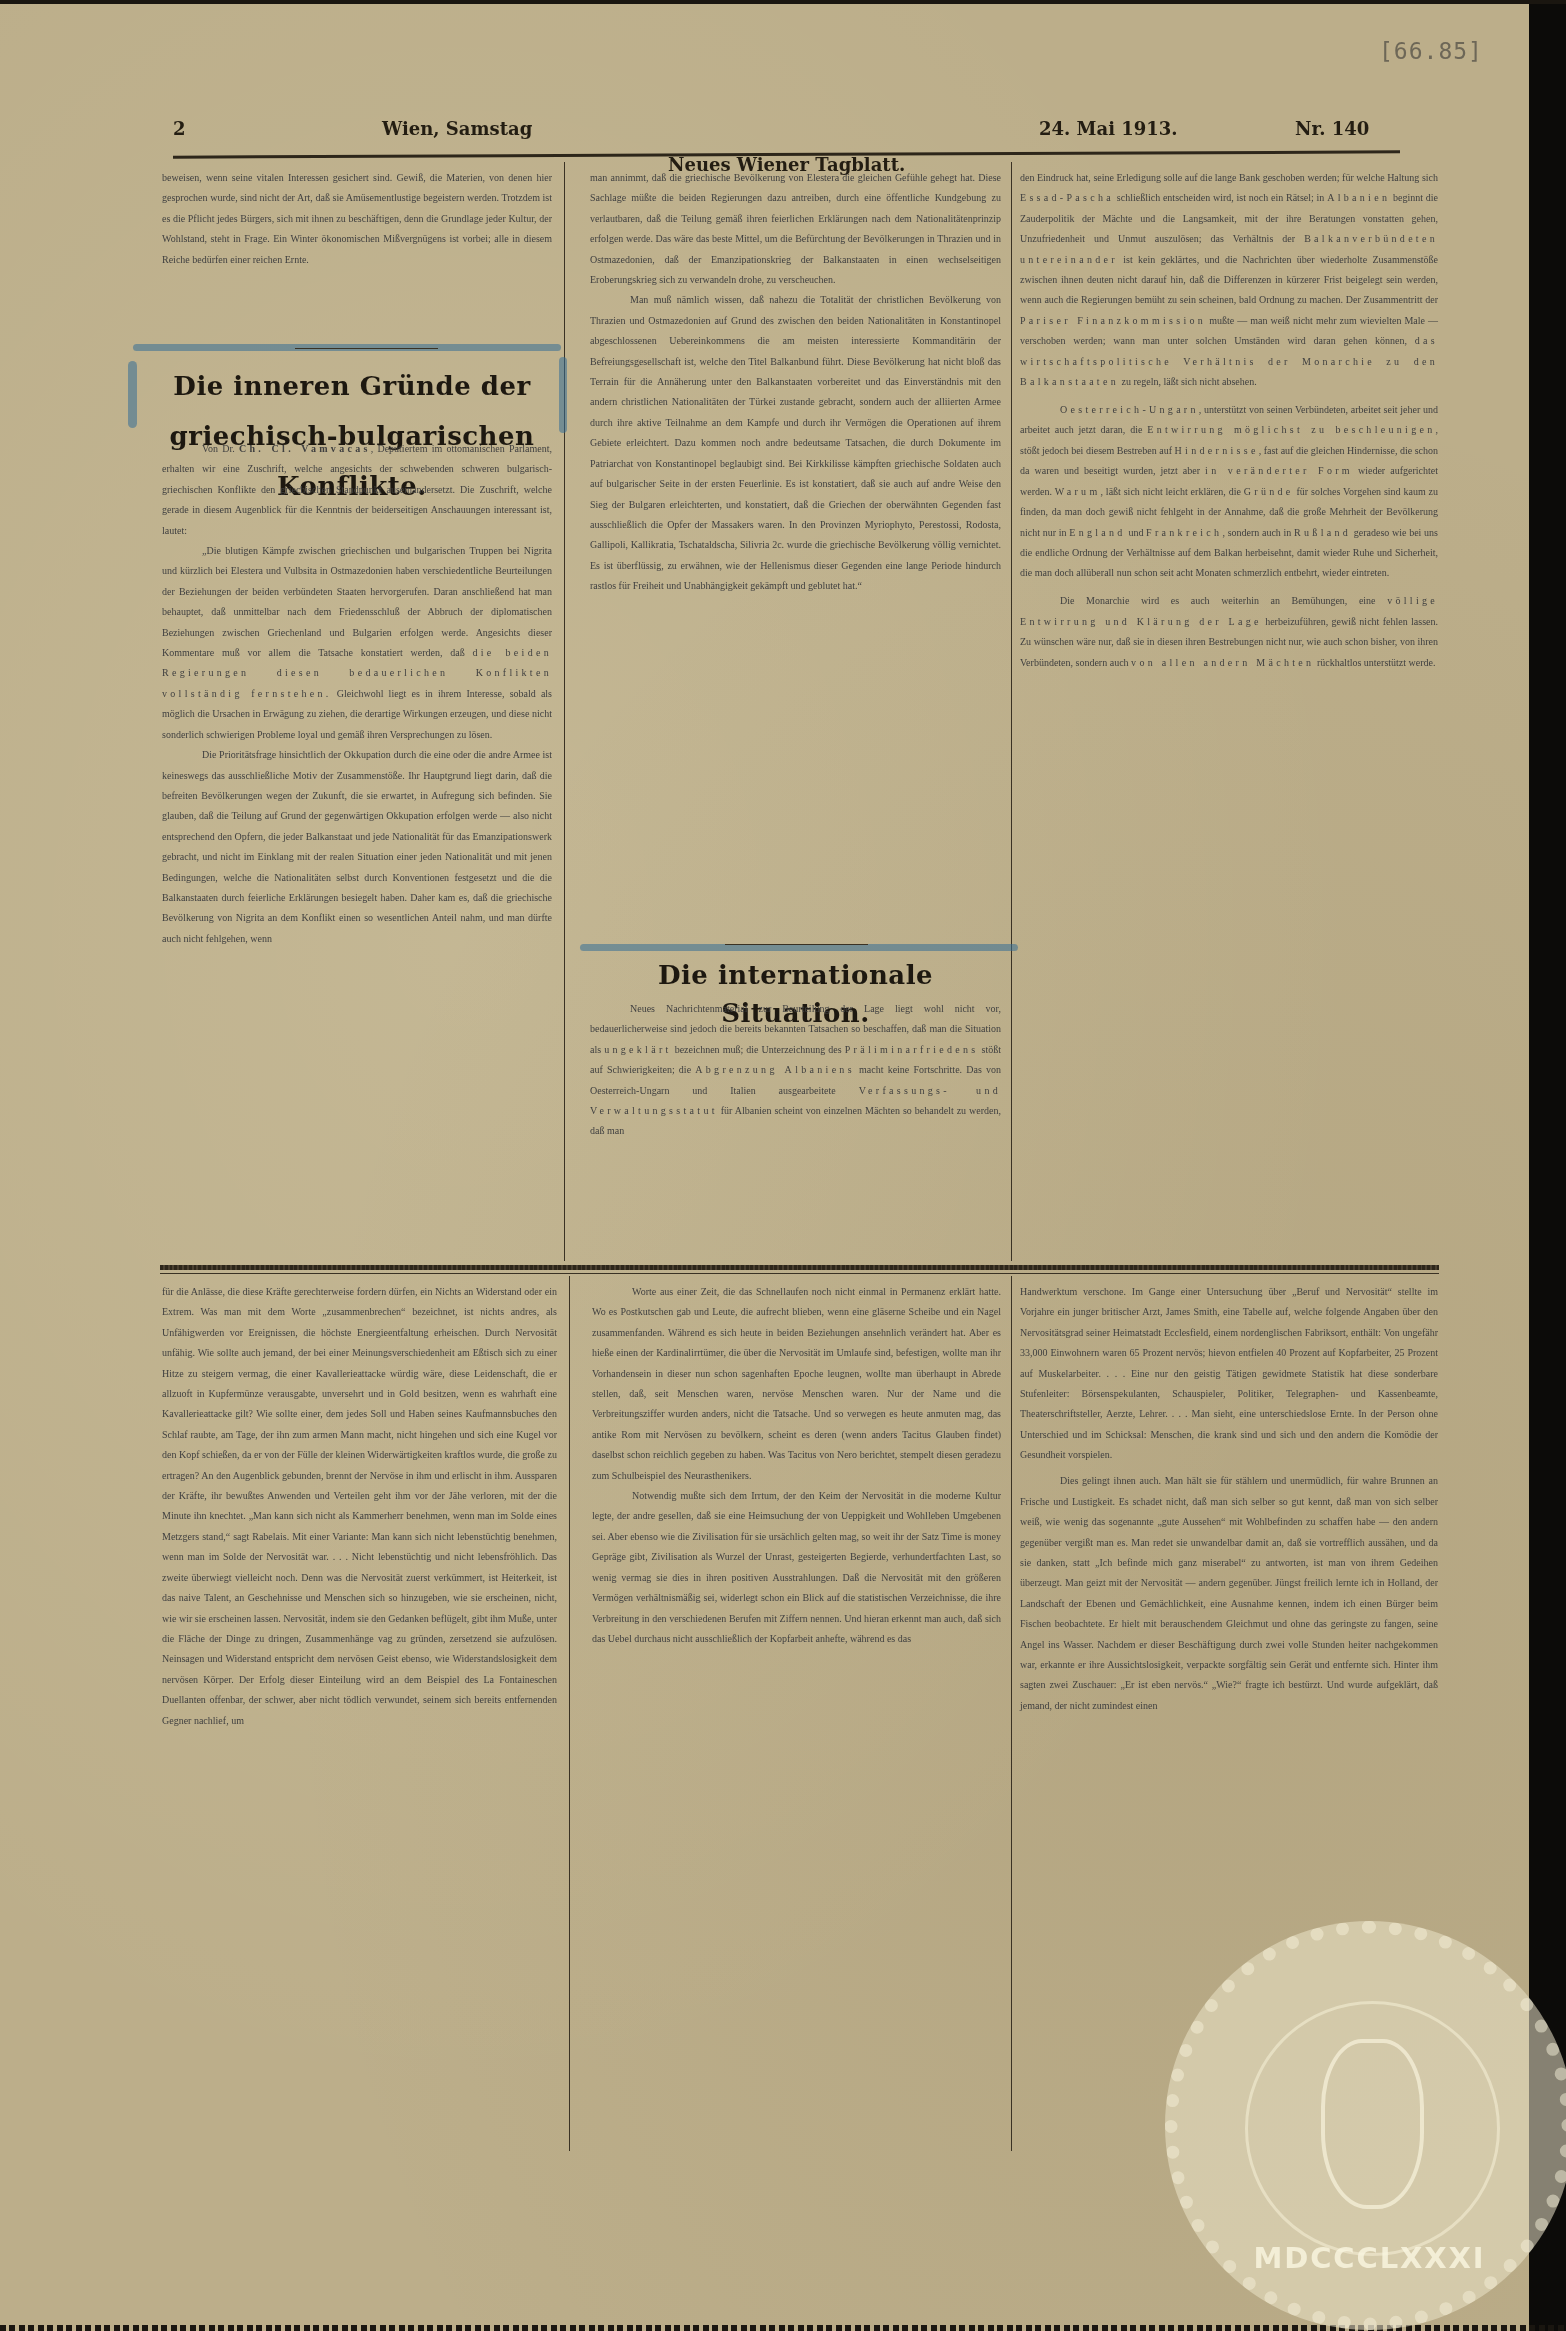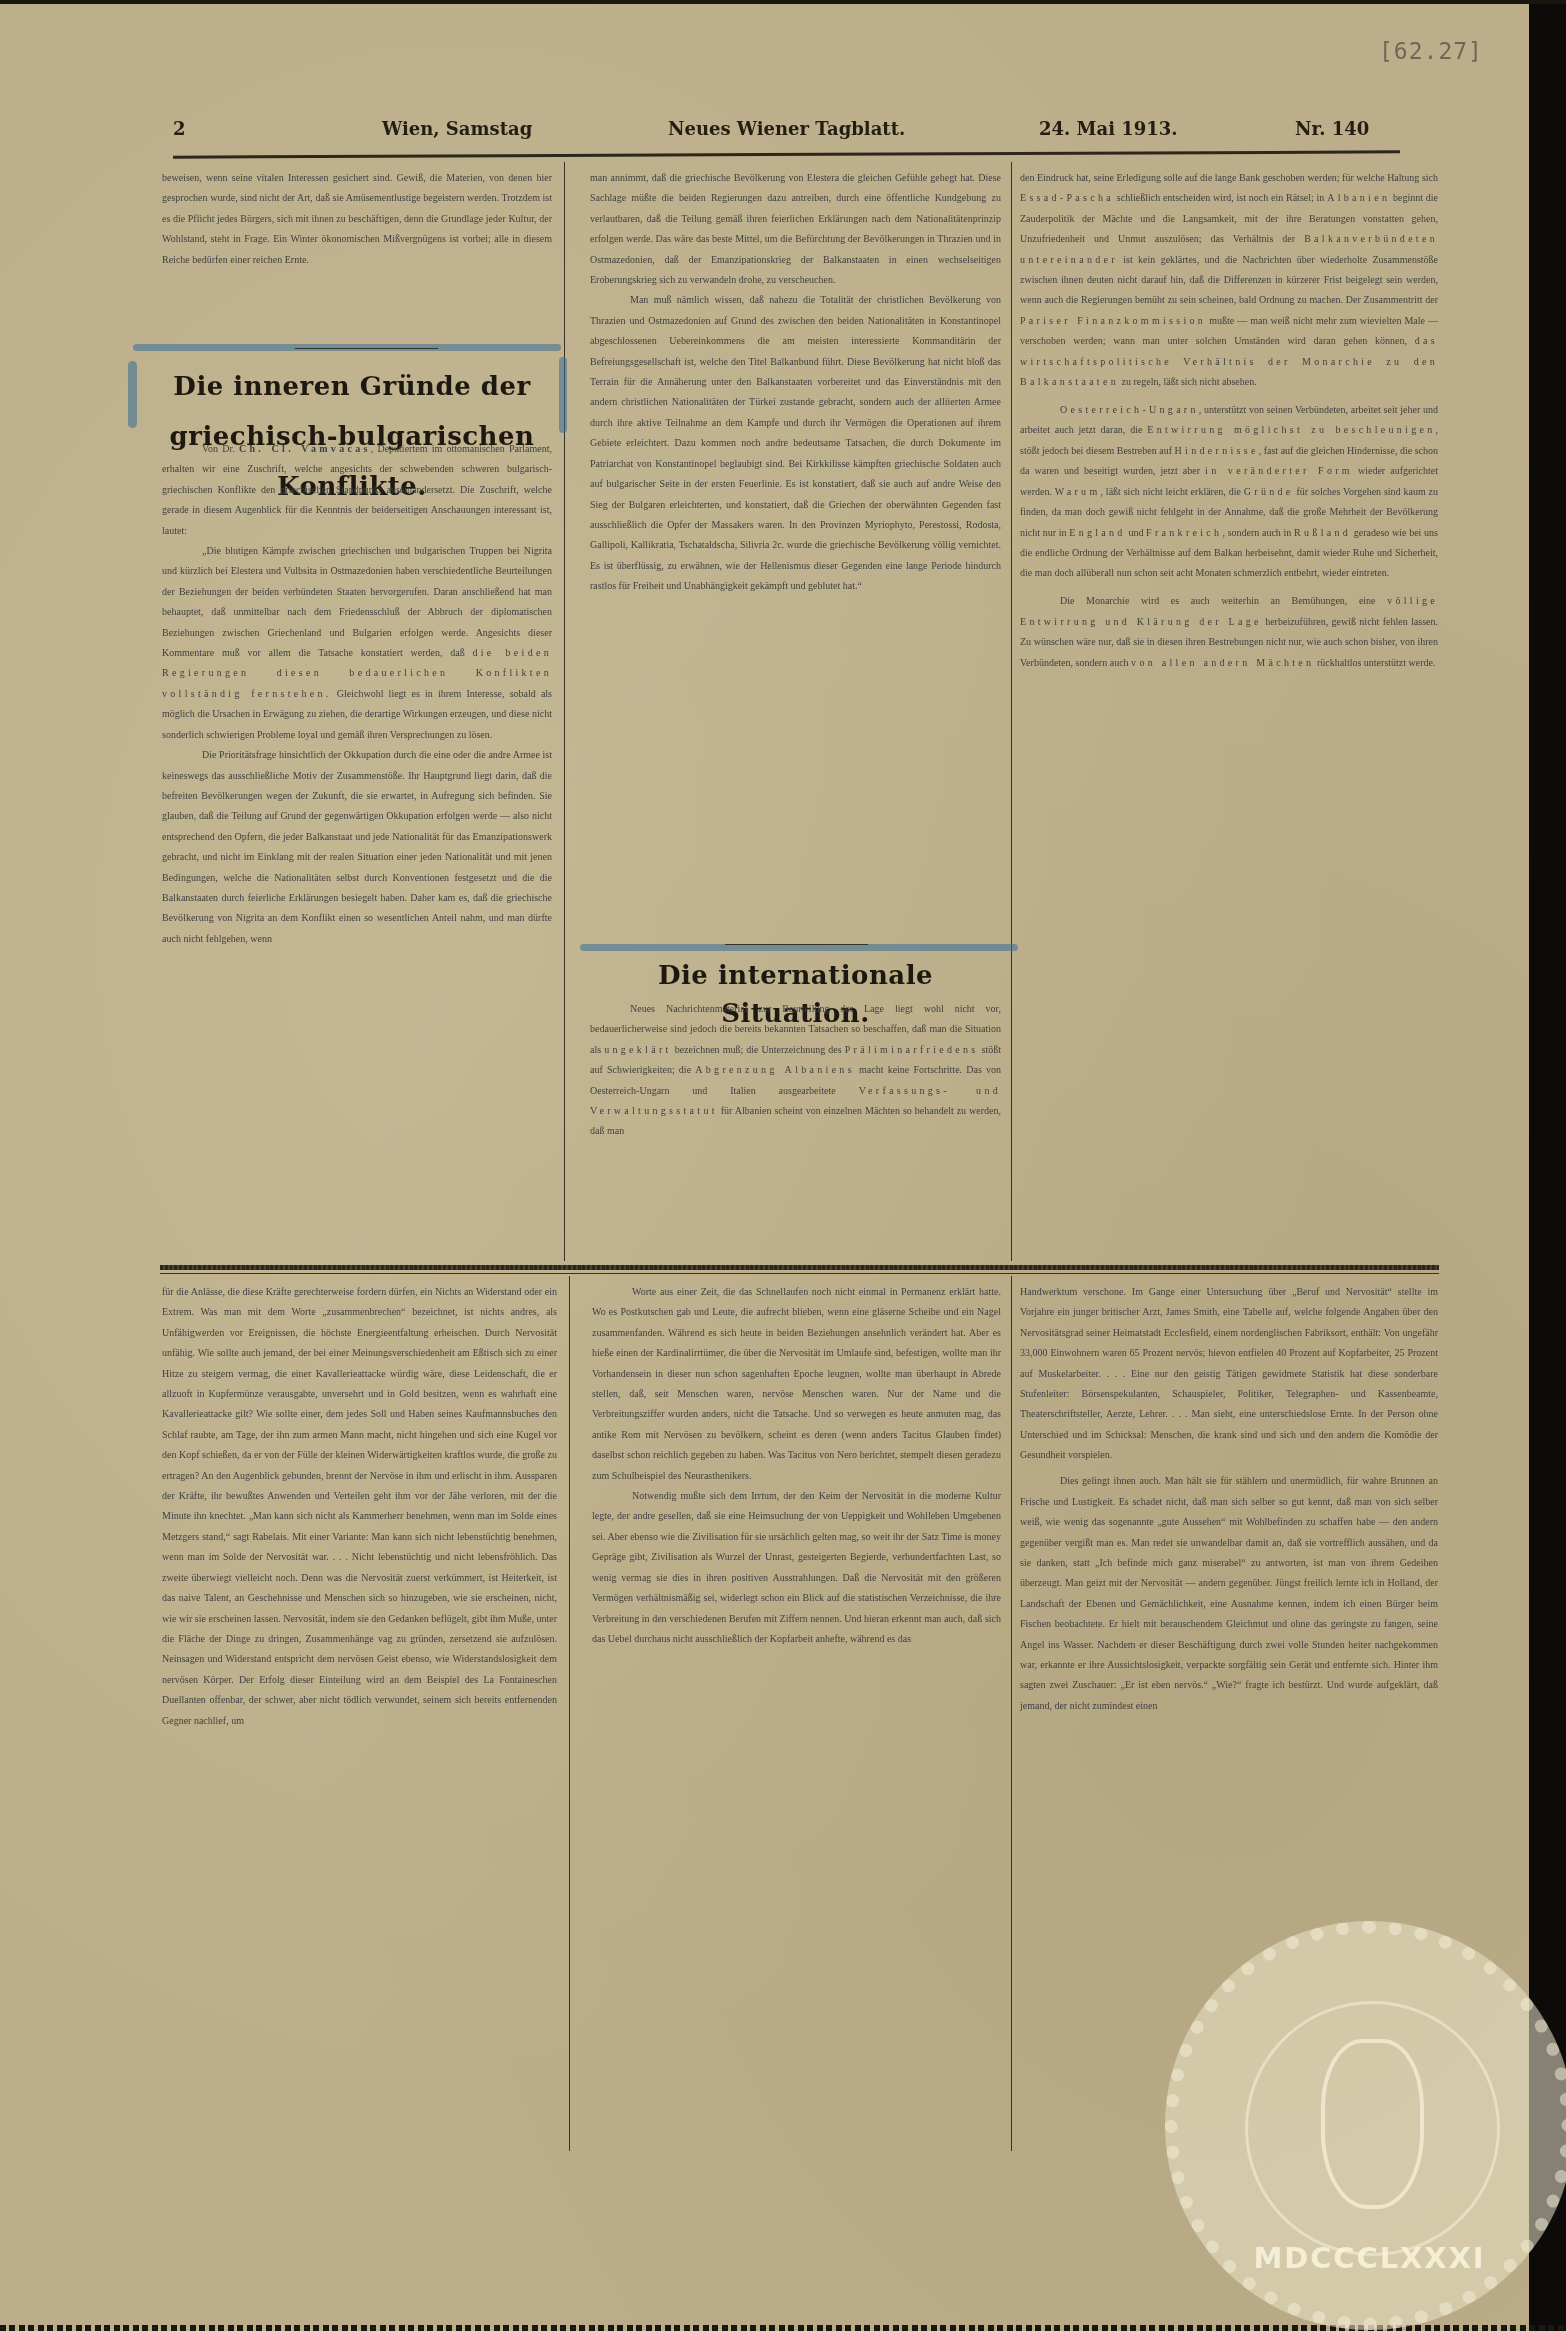--- a/index.html
+++ b/index.html
@@ -58,26 +58,26 @@
     border: 4.8px solid rgba(250,246,225,0.65); }
 </style>
 </head>
 <body>
 
 <div class="paper"></div>
 <div class="right-bg"></div>
 <div class="top-edge"></div>
 <div class="bottom-edge"></div>
 
-<div class="archive-note">[62.27]</div>
+<div class="archive-note">[66.85]</div>
 
 <div class="masthead">
   <span style="left:0;">2</span>
   <span style="left:209px;">Wien, Samstag</span>
-  <span style="left:495px;">Neues Wiener Tagblatt.</span>
+  <span style="left:495px;margin-top:36px;">Neues Wiener Tagblatt.</span>
   <span style="left:866px;">24. Mai 1913.</span>
   <span style="left:1122px;">Nr. 140</span>
 </div>
 <div class="mh-rule"></div>
 
 <div class="vrule" style="left:564px; top:162px; height:1099px;"></div>
 <div class="vrule" style="left:1011px; top:162px; height:1099px;"></div>
 
 <div class="col" style="left:162px; top:168px; width:390px;">
   <p>beweisen, wenn seine vitalen Interessen gesichert sind. Gewiß, die Materien, von denen hier gesprochen wurde, sind nicht der Art, daß sie Amüsementlustige begeistern werden. Trotzdem ist es die Pflicht jedes Bürgers, sich mit ihnen zu beschäftigen, denn die Grundlage jeder Kultur, der Wohlstand, steht in Frage. Ein Winter ökonomischen Mißvergnügens ist vorbei; alle in diesem Reiche bedürfen einer reichen Ernte.</p>

